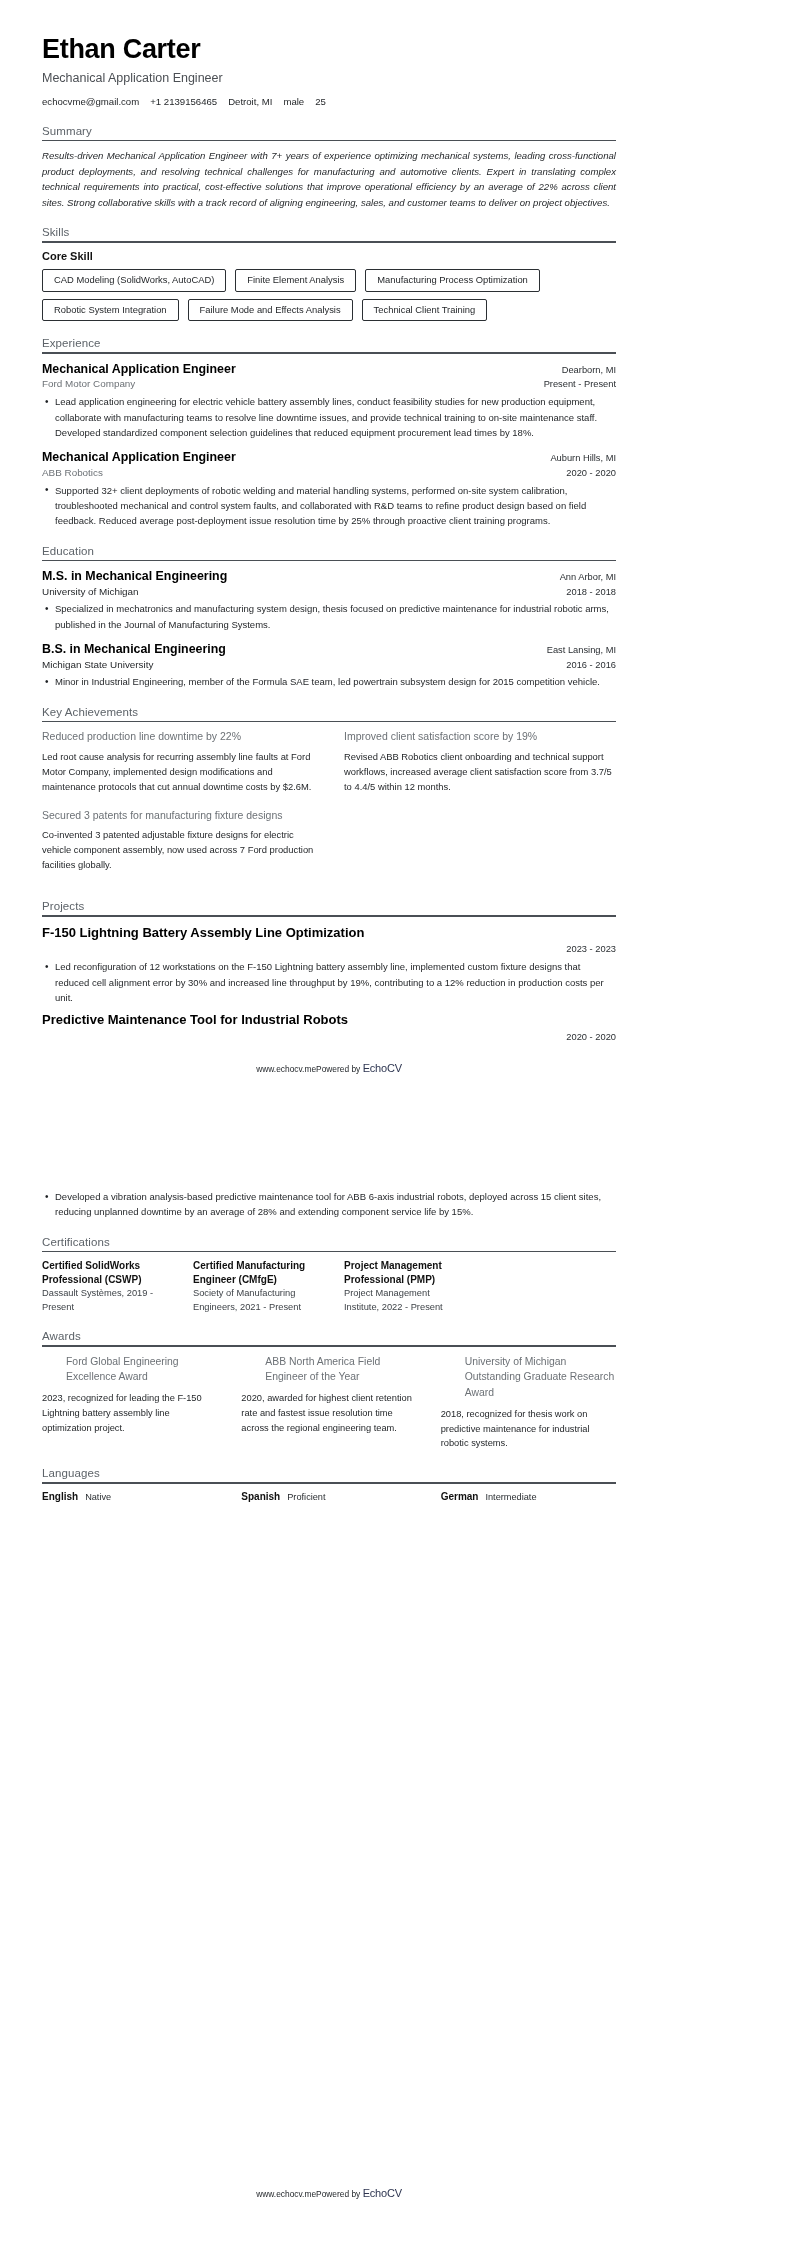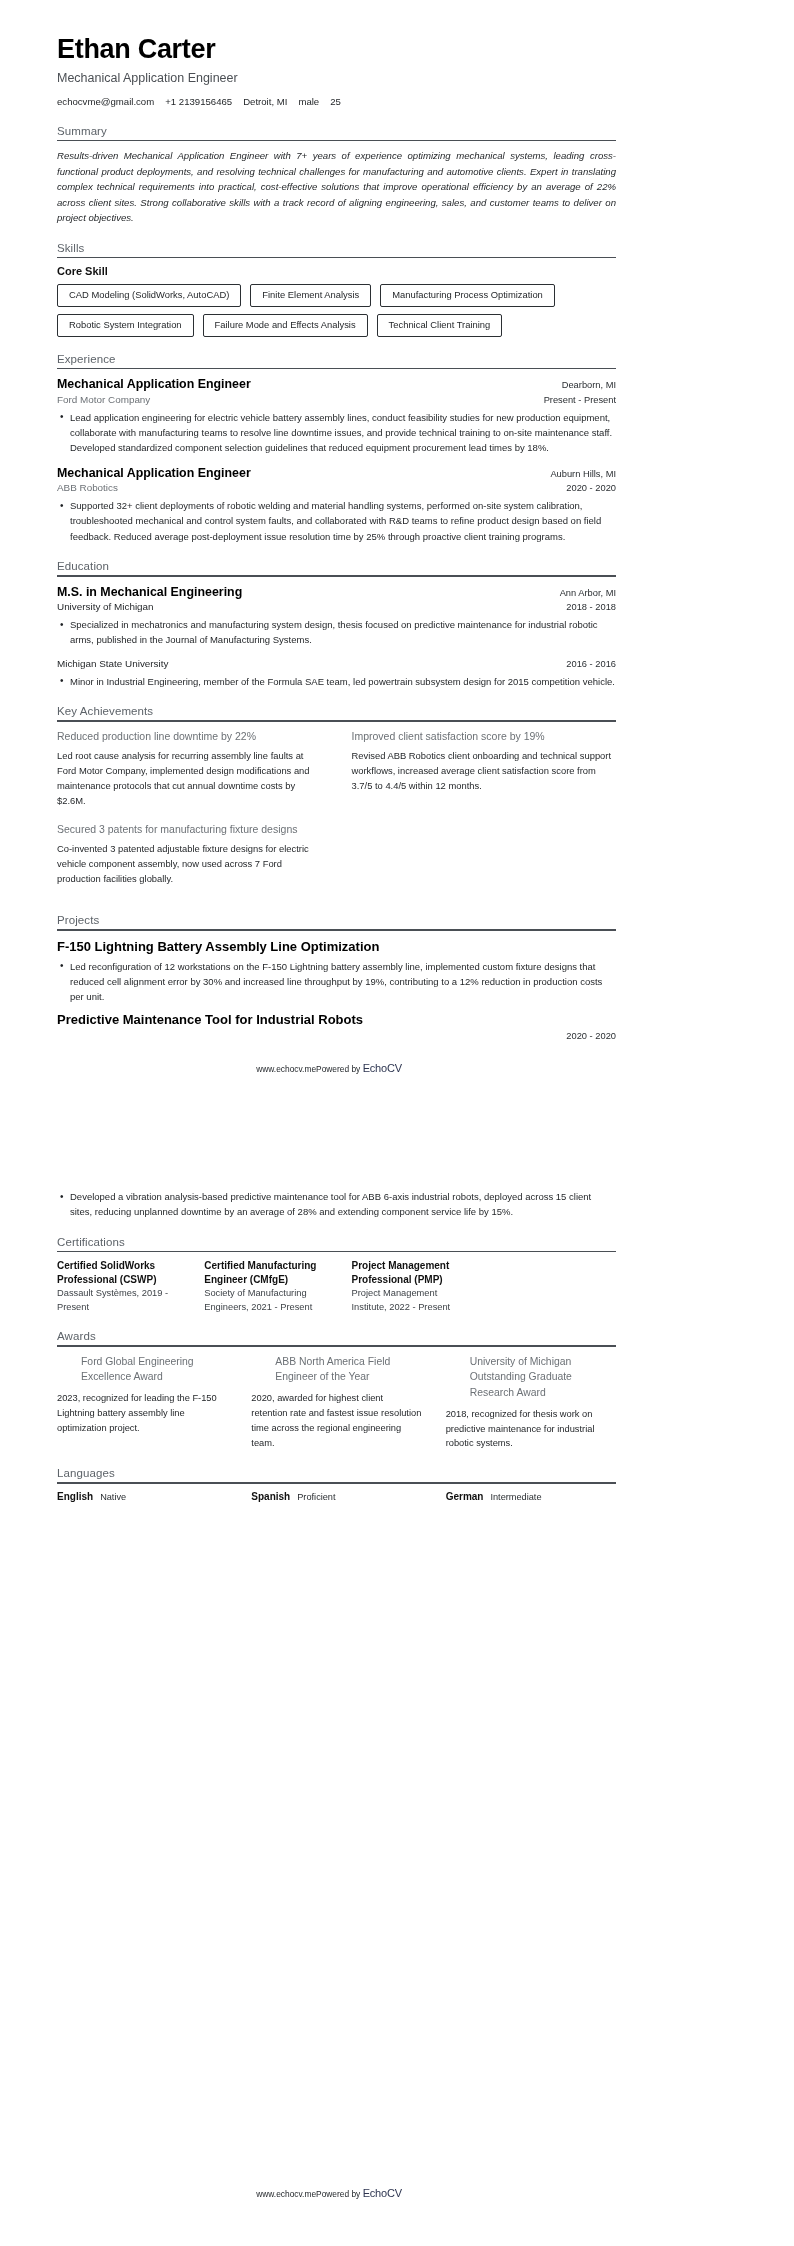--- a/index.html
+++ b/index.html
@@ -11,21 +11,21 @@
   body {
     width: 794px;
     font-family: "Liberation Sans", sans-serif;
     color: #1a1a1a;
     -webkit-font-smoothing: antialiased;
   }
   .page {
     width: 658px;
     min-height: 1123px;
     position: relative;
-    padding: 34px 42px 0 57px;
+    padding: 34px 42px 0 42px;
     background: #ffffff;
   }
   .page.second {
     padding-top: 18px;
     min-height: 1123px;
   }
 
   
   .name {
     font-size: 27px;
@@ -359,20 +359,24 @@
         <div class="entry-org dark">University of Michigan</div>
         <div class="entry-dates">2018 - 2018</div>
       </div>
       <ul class="bullets">
         <li>Specialized in mechatronics and manufacturing system design, thesis focused on predictive maintenance for industrial robotic arms, published in the Journal of Manufacturing Systems.</li>
       </ul>
     </div>
 
     <div class="entry">
       <div class="entry-line">
+        <div class="entry-title">B.S. in Mechanical Engineering</div>
+        <div class="entry-right">East Lansing, MI</div>
+      </div>
+      <div class="entry-line">
         <div class="entry-org dark">Michigan State University</div>
         <div class="entry-dates">2016 - 2016</div>
       </div>
       <ul class="bullets">
         <li>Minor in Industrial Engineering, member of the Formula SAE team, led powertrain subsystem design for 2015 competition vehicle.</li>
       </ul>
     </div>
   </div>
 
   <div class="section">
@@ -394,20 +398,21 @@
       <div></div>
     </div>
   </div>
 
   <div class="section">
     <div class="section-title">Projects</div>
     <div class="section-rule"></div>
 
     <div class="project">
       <div class="project-title">F-150 Lightning Battery Assembly Line Optimization</div>
+      <div class="project-dates">2023 - 2023</div>
       <ul class="bullets">
         <li>Led reconfiguration of 12 workstations on the F-150 Lightning battery assembly line, implemented custom fixture designs that reduced cell alignment error by 30% and increased line throughput by 19%, contributing to a 12% reduction in production costs per unit.</li>
       </ul>
     </div>
 
     <div class="project">
       <div class="project-title">Predictive Maintenance Tool for Industrial Robots</div>
       <div class="project-dates">2020 - 2020</div>
     </div>
   </div>

